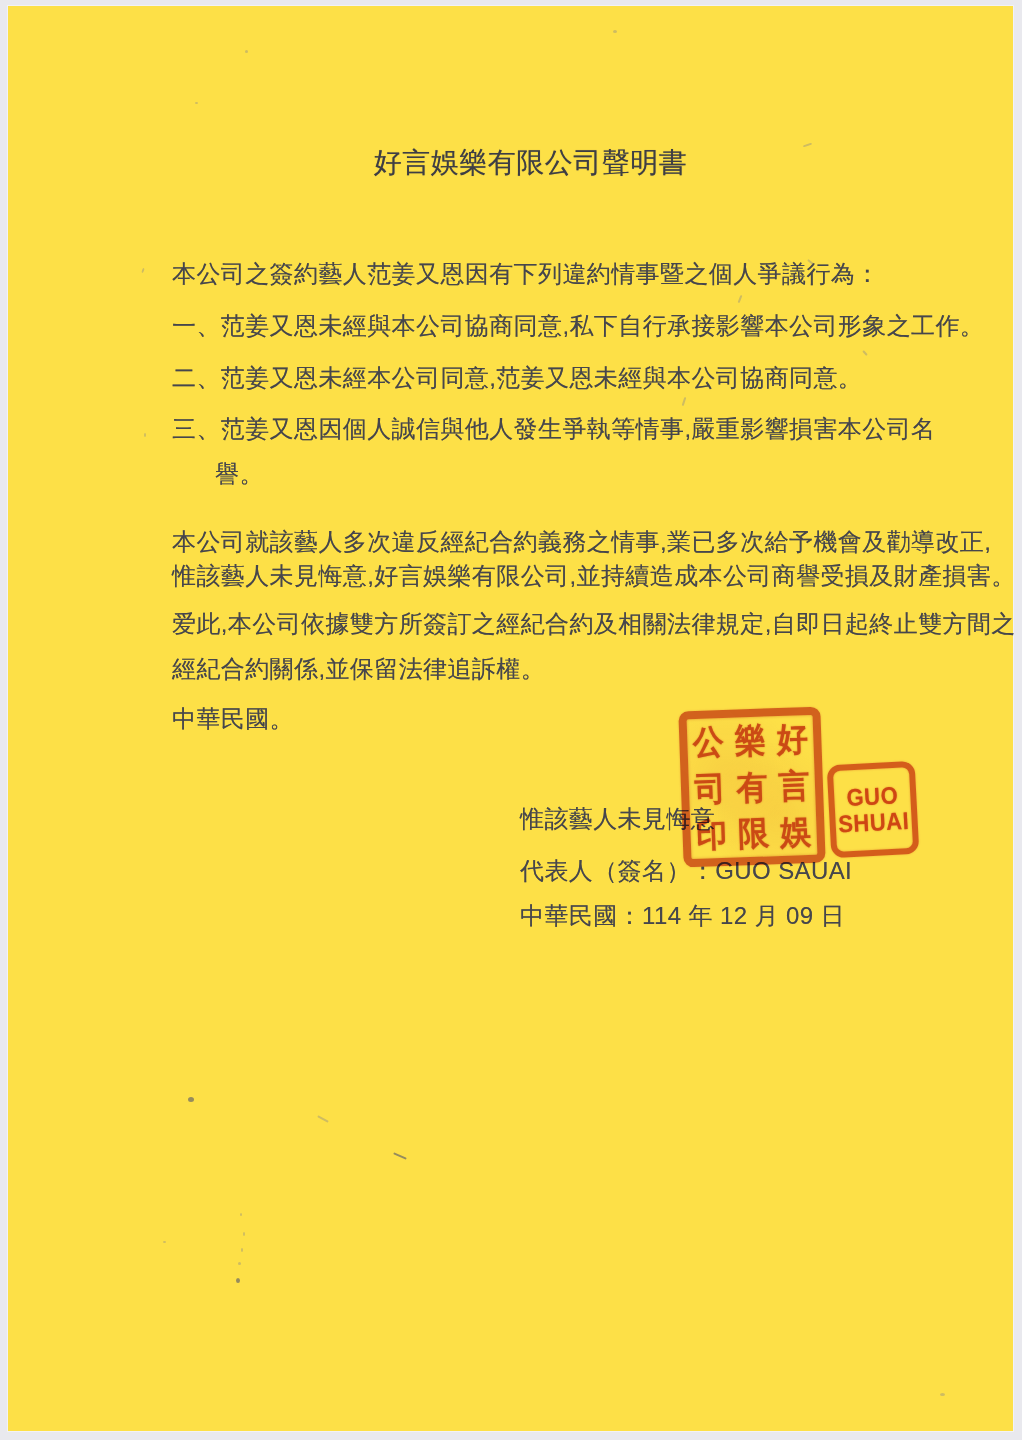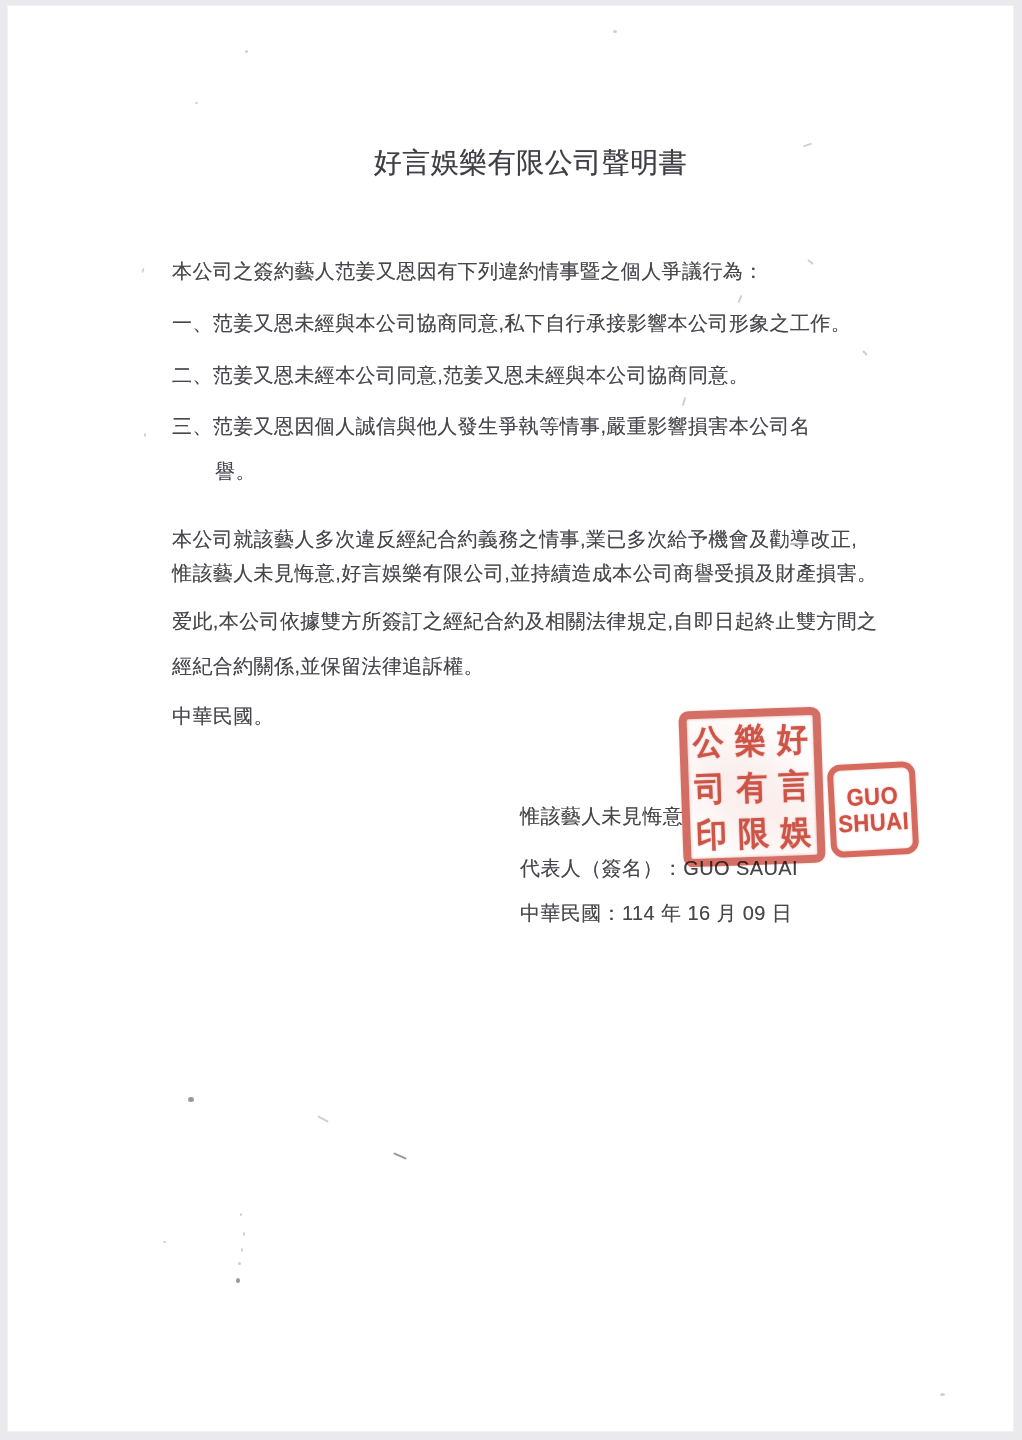--- a/index.html
+++ b/index.html
@@ -5,38 +5,38 @@
   * { margin: 0; padding: 0; box-sizing: border-box; }
   html, body {
     width: 1022px; height: 1440px;
     background: #e9e9ee;
     font-family: "Liberation Sans", sans-serif;
     overflow: hidden;
   }
   .page {
     position: absolute;
     left: 7px; top: 5px; right: 8px; bottom: 8px;
-    background: #ffffff;
+    background: #fde047;
     box-shadow: inset 0 0 0 1px #f2f2f5;
   }
   .doc-title {
     position: absolute;
     left: 0; right: 0; top: 139px;
     text-align: center;
     transform: translateX(20px);
     font-size: 28px;
     letter-spacing: 0.5px;
     color: #3e3e44;
     font-weight: 500;
     text-shadow: 0 0 0.7px rgba(62,62,68,0.55);
     white-space: nowrap;
   }
   .line {
     position: absolute;
-    font-size: 20px;
+    font-size: 24px;
     letter-spacing: 0.4px;
     color: #46464c;
     text-shadow: 0 0 0.6px rgba(70,70,76,0.5);
     white-space: nowrap;
   }
   
   .seal {
     position: absolute;
     mix-blend-mode: multiply;
     opacity: 0.92;
@@ -110,21 +110,21 @@
   <div class="line" style="left:208px; top:453px;">譽。</div>
 
   <div class="line" style="left:165px; top:505px;margin-top:16px;">本公司就該藝人多次違反經紀合約義務之情事,業已多次給予機會及勸導改正,</div>
   <div class="line" style="left:165px; top:555px;">惟該藝人未見悔意,好言娛樂有限公司,並持續造成本公司商譽受損及財產損害。</div>
   <div class="line" style="left:165px; top:603px;">爱此,本公司依據雙方所簽訂之經紀合約及相關法律規定,自即日起終止雙方間之</div>
   <div class="line" style="left:165px; top:648px;">經紀合約關係,並保留法律追訴權。</div>
   <div class="line" style="left:165px; top:698px;">中華民國。</div>
 
   <div class="line" style="left:513px; top:798px;">惟該藝人未見悔意</div>
   <div class="line" style="left:513px; top:850px;text-align:right;"><span>代表人（簽名）：</span><span>GUO SAUAI</span></div>
-  <div class="line" style="left:513px; top:895px;">中華民國：114 年 16 月 09 日</div>
+  <div class="line" style="left:513px; top:895px;">中華民國：114 年 12 月 09 日</div>
 
   <div class="seal company-seal">
     <div class="seal-grid">
       <span class="seal-char">公</span>
       <span class="seal-char">樂</span>
       <span class="seal-char">好</span>
       <span class="seal-char">司</span>
       <span class="seal-char">有</span>
       <span class="seal-char">言</span>
       <span class="seal-char">印</span>

